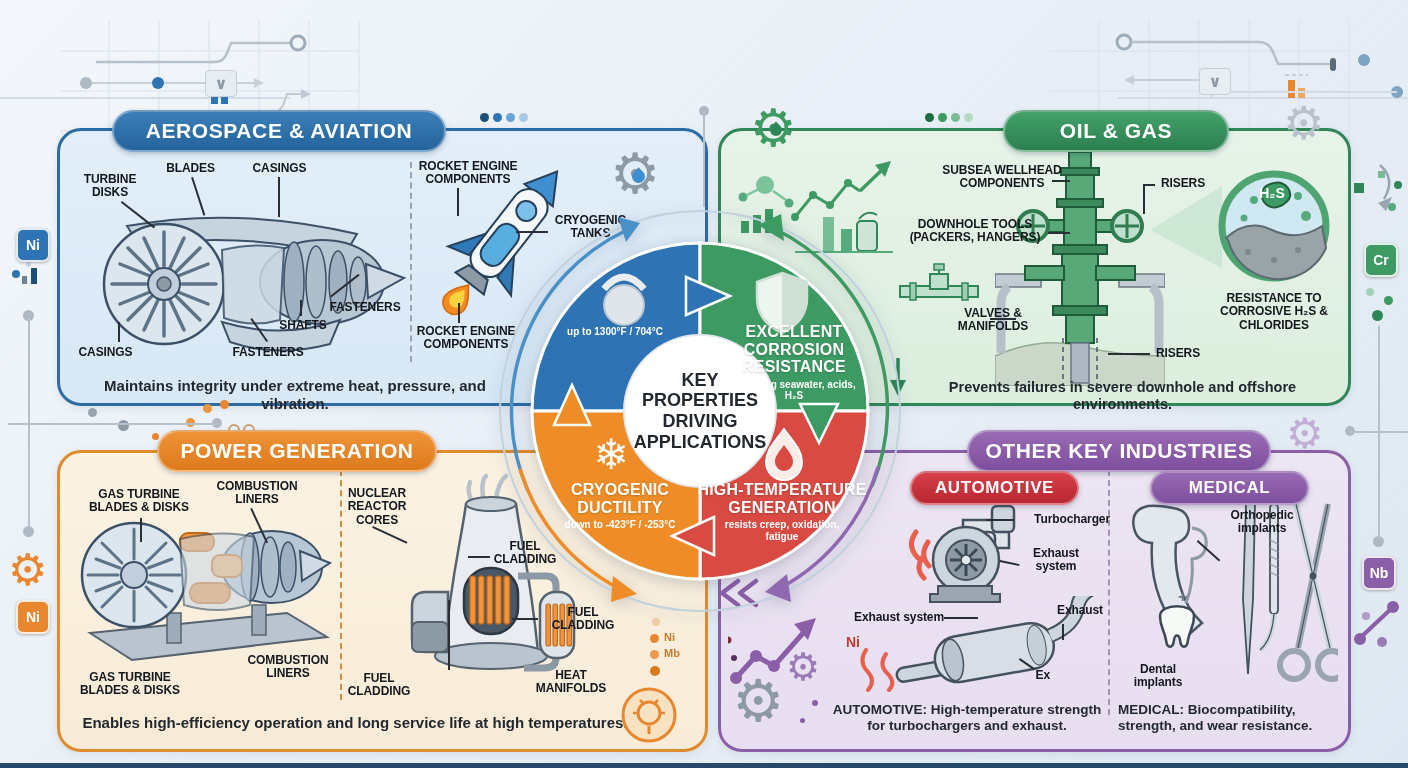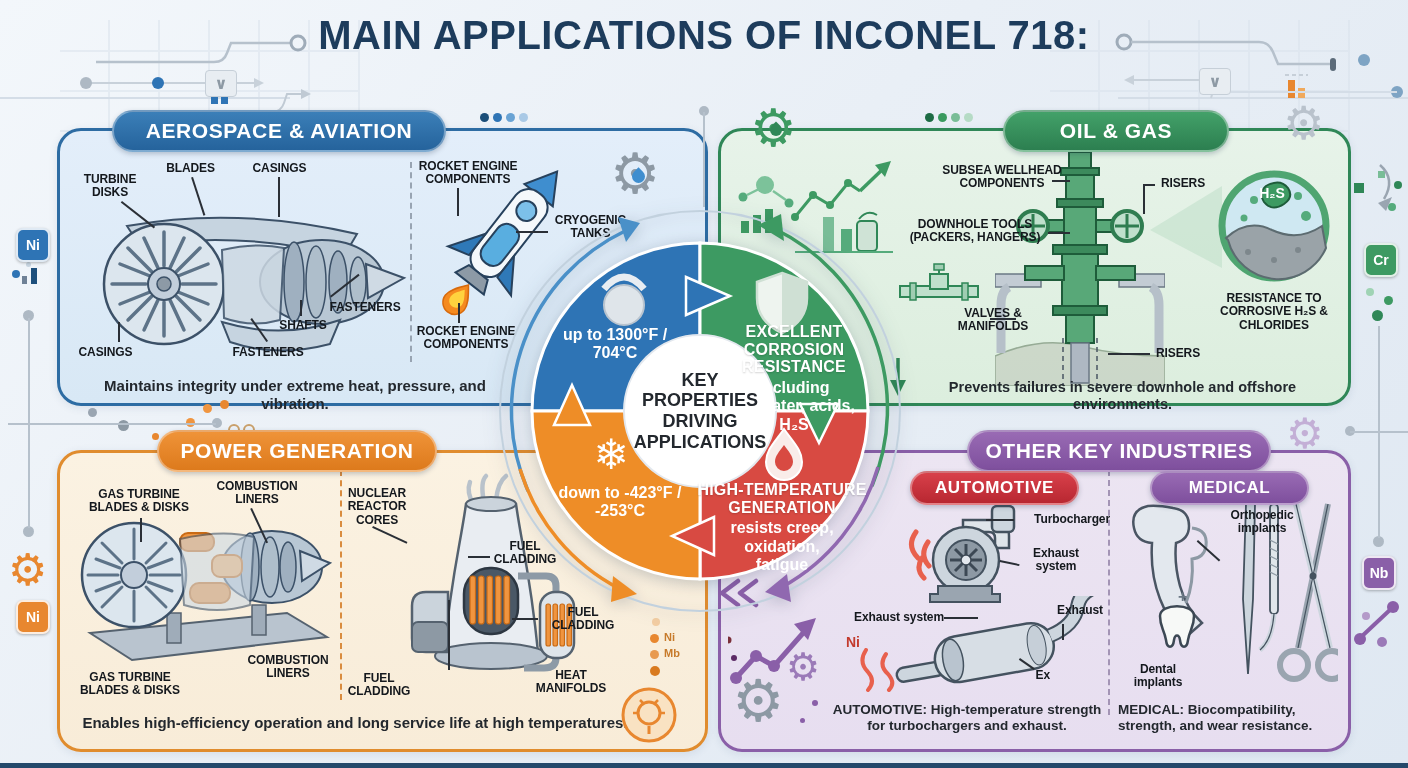--- a/index.html
+++ b/index.html
@@ -32,21 +32,21 @@
   .dash-v{position:absolute;border-left:2px dashed #98a4b2;z-index:2}
   .ln{position:absolute;background:#2a2f36;height:1.5px;transform-origin:0 0;z-index:3}
   .vln{position:absolute;background:#2a2f36;width:1.5px;z-index:3}
   .dot{position:absolute;border-radius:50%;z-index:2}
   .badge{position:absolute;width:30px;height:30px;border-radius:7px;display:flex;align-items:center;justify-content:center;
          color:#fff;font-weight:800;font-size:14px;z-index:3;border:2px solid rgba(255,255,255,.85);box-shadow:0 1px 3px rgba(0,0,0,.28)}
   .gear{position:absolute;z-index:2;line-height:1}
   .wheel-wrap{left:490px;top:201px;width:420px;height:420px;z-index:5}
   .wseg{position:absolute;color:#fff;text-align:center;z-index:6}
   .wseg .ttl{font-size:16px;font-weight:800;line-height:1.1;letter-spacing:.2px;text-shadow:0 1px 2px rgba(0,0,0,.18)}
-  .wseg .sub{font-size:16px;font-weight:700;max-width:132px;margin:3px auto 0;line-height:1.15}
+  .wseg .sub{font-size:10px;font-weight:700;max-width:132px;margin:3px auto 0;line-height:1.15}
   .wcenter{position:absolute;left:136px;top:136px;width:148px;height:148px;border-radius:50%;
            display:flex;align-items:center;justify-content:center;text-align:center;z-index:6;
            font-size:18px;font-weight:800;color:#23282e;line-height:1.15;padding:0 10px;box-sizing:border-box}
   .faint-line{position:absolute;height:2px;background:#d4dde7;z-index:0}
   .drop{position:absolute;border-radius:0 50% 50% 50%;transform:rotate(45deg);z-index:3}
   .grid-corner{position:absolute;width:300px;height:150px;z-index:0;opacity:.5;
     background:repeating-linear-gradient(90deg,transparent 0 48px,#d9e2ec 48px 50px),
                repeating-linear-gradient(0deg,transparent 0 38px,#d9e2ec 38px 40px)}
   .bottom-bar{position:absolute;left:0;bottom:0;width:1408px;height:5px;background:#24496b;z-index:7}
   .heat{color:#c33b2e;font-weight:800}
@@ -57,21 +57,20 @@
 
 
 
 <div class="grid-corner abs" style="left:60px;top:20px"></div>
 <div class="grid-corner abs" style="left:1050px;top:20px"></div>
 <div class="faint-line" style="left:0;top:97px;width:290px"></div>
 <div class="faint-line" style="left:1118px;top:97px;width:290px"></div>
 
 
 <div class="abs title-wrap">
-  <div class="title-1">MAIN APPLICATIONS OF INCONEL 718:</div>
 </div>
 
 
 <svg class="abs" style="left:78px;top:22px;z-index:1" width="235" height="95" viewBox="0 0 235 95">
   <path d="M18,40 h118 q10,0 13,-9 l4,-10 h60" fill="none" stroke="#b6c1cc" stroke-width="2.5"></path>
   <circle cx="220" cy="21" r="7" fill="none" stroke="#9facb9" stroke-width="3"></circle>
   <line x1="8" y1="61" x2="178" y2="61" stroke="#c8d1da" stroke-width="2"></line>
   <polygon points="186,61 176,56 176,66" fill="#c8d1da"></polygon>
   <circle cx="8" cy="61" r="6" fill="#aeb9c4"></circle>
   <circle cx="80" cy="61" r="6" fill="#2e74b5"></circle>
@@ -588,20 +587,21 @@
 
 <div class="abs wheel-wrap">
   <div class="wseg" style="left:30px;top:122px;width:190px">
     <div class="sub">up to 1300°F / 704°C</div>
   </div>
   <div class="wseg" style="left:208px;top:122px;width:192px">
     <div class="ttl" style="max-width:160px;margin:0 auto">EXCELLENT CORROSION RESISTANCE</div>
     <div class="sub">including seawater, acids, H₂S</div>
   </div>
   <div class="wseg" style="left:34px;top:280px;width:192px">
+    <div class="ttl" style="max-width:150px;margin:0 auto">CRYOGENIC DUCTILITY</div>
     <div class="sub">down to -423°F / -253°C</div>
   </div>
   <div class="wseg" style="left:196px;top:280px;width:192px">
     <div class="ttl" style="max-width:185px;margin:0 auto">HIGH-TEMPERATURE GENERATION</div>
     <div class="sub">resists creep, oxidation, fatigue</div>
   </div>
   <div class="wcenter">KEY PROPERTIES DRIVING APPLICATIONS</div>
 </div>
 
 

